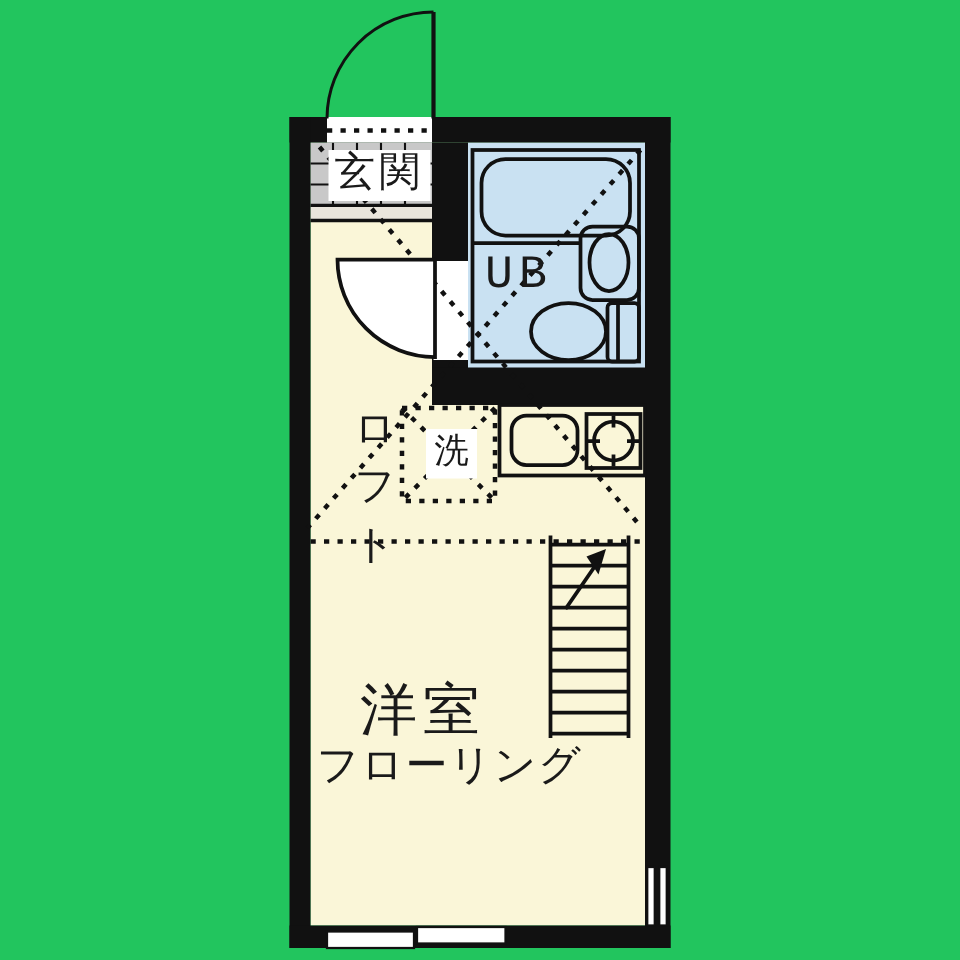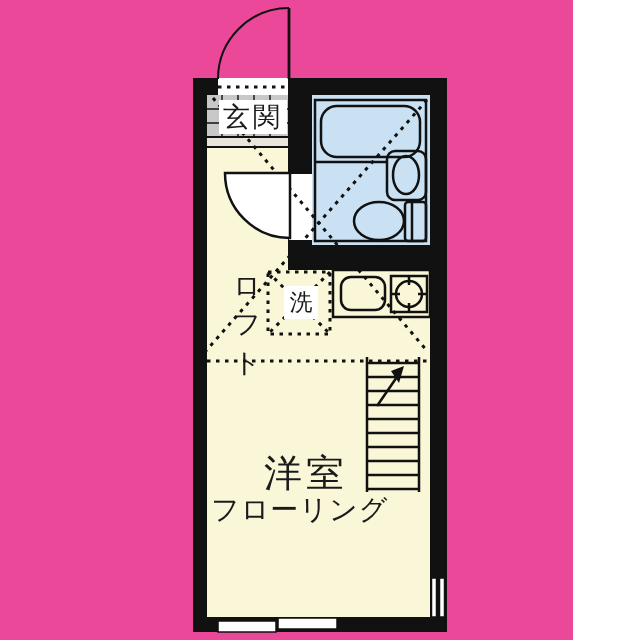--- a/index.html
+++ b/index.html
@@ -1,27 +1,27 @@
 <!DOCTYPE html>
 <html><head>
 <meta charset="utf-8">
 <style>
   html,body{margin:0;padding:0;background:#ffffff;}
-  .stage{position:relative;width:573px;height:640px;background:#ec4899;overflow:hidden;
-         font-family:Liberation Serif, serif;color:#1a1a1a;}
+  .stage{position:relative;width:640px;height:640px;background:#22c55e;overflow:hidden;
+         font-family:Liberation Mono, monospace;color:#1a1a1a;}
   .stage svg{position:absolute;left:0;top:0;}
   .lbl{position:absolute;color:#1a1a1a;white-space:nowrap;}
   .lbl-genkan{left:219px;top:100px;width:68px;height:34px;background:#ffffff;
               font-size:27px;line-height:34px;text-align:center;letter-spacing:3px;}
   .lbl-ub{left:314px;top:166px;width:64px;font-size:31px;letter-spacing:4px;text-align:center;}
   .lbl-loft{left:229px;top:261px;font-size:27px;writing-mode:vertical-rl;text-orientation:upright;
             letter-spacing:5px;}
   .lbl-wash{left:284px;top:286px;width:34px;height:33px;background:#ffffff;
             font-size:23px;line-height:33px;text-align:center;}
-  .lbl-room{left:240px;top:448px;width:132px;font-size:38px;letter-spacing:4px;text-align:center;}
+  .lbl-room{left:240px;top:448px;width:132px;font-size:38px;letter-spacing:4px;text-align:left;}
   .lbl-floor{left:211px;top:491px;width:190px;font-size:28px;letter-spacing:1px;}
   .ln{stroke:#111111;fill:none;}
   .dot{stroke:#111111;fill:none;stroke-width:3;stroke-dasharray:3.5 5.5;}
 </style>
 </head>
 <body>
 
 <div class="stage">
   <svg width="640" height="640" viewBox="0 0 640 640">
 
@@ -94,17 +94,18 @@
     </g>
 
     <g>
       <path class="ln" stroke-width="2" d="M218,79 A71 71 0 0 1 289,8"></path>
       <line class="ln" stroke-width="2.8" x1="289" y1="79" x2="289" y2="8"></line>
       <path d="M290,173 L225,173 A65 65 0 0 0 290,238 Z" fill="#ffffff" stroke="#111111" stroke-width="2.5"></path>
     </g>
   </svg>
 
   <div class="lbl lbl-genkan">玄関</div>
+  <div class="lbl lbl-ub">UB</div>
   <div class="lbl lbl-loft">ロフト</div>
   <div class="lbl lbl-wash">洗</div>
   <div class="lbl lbl-room">洋室</div>
   <div class="lbl lbl-floor">フローリング</div>
 </div>
 
 </body></html>

